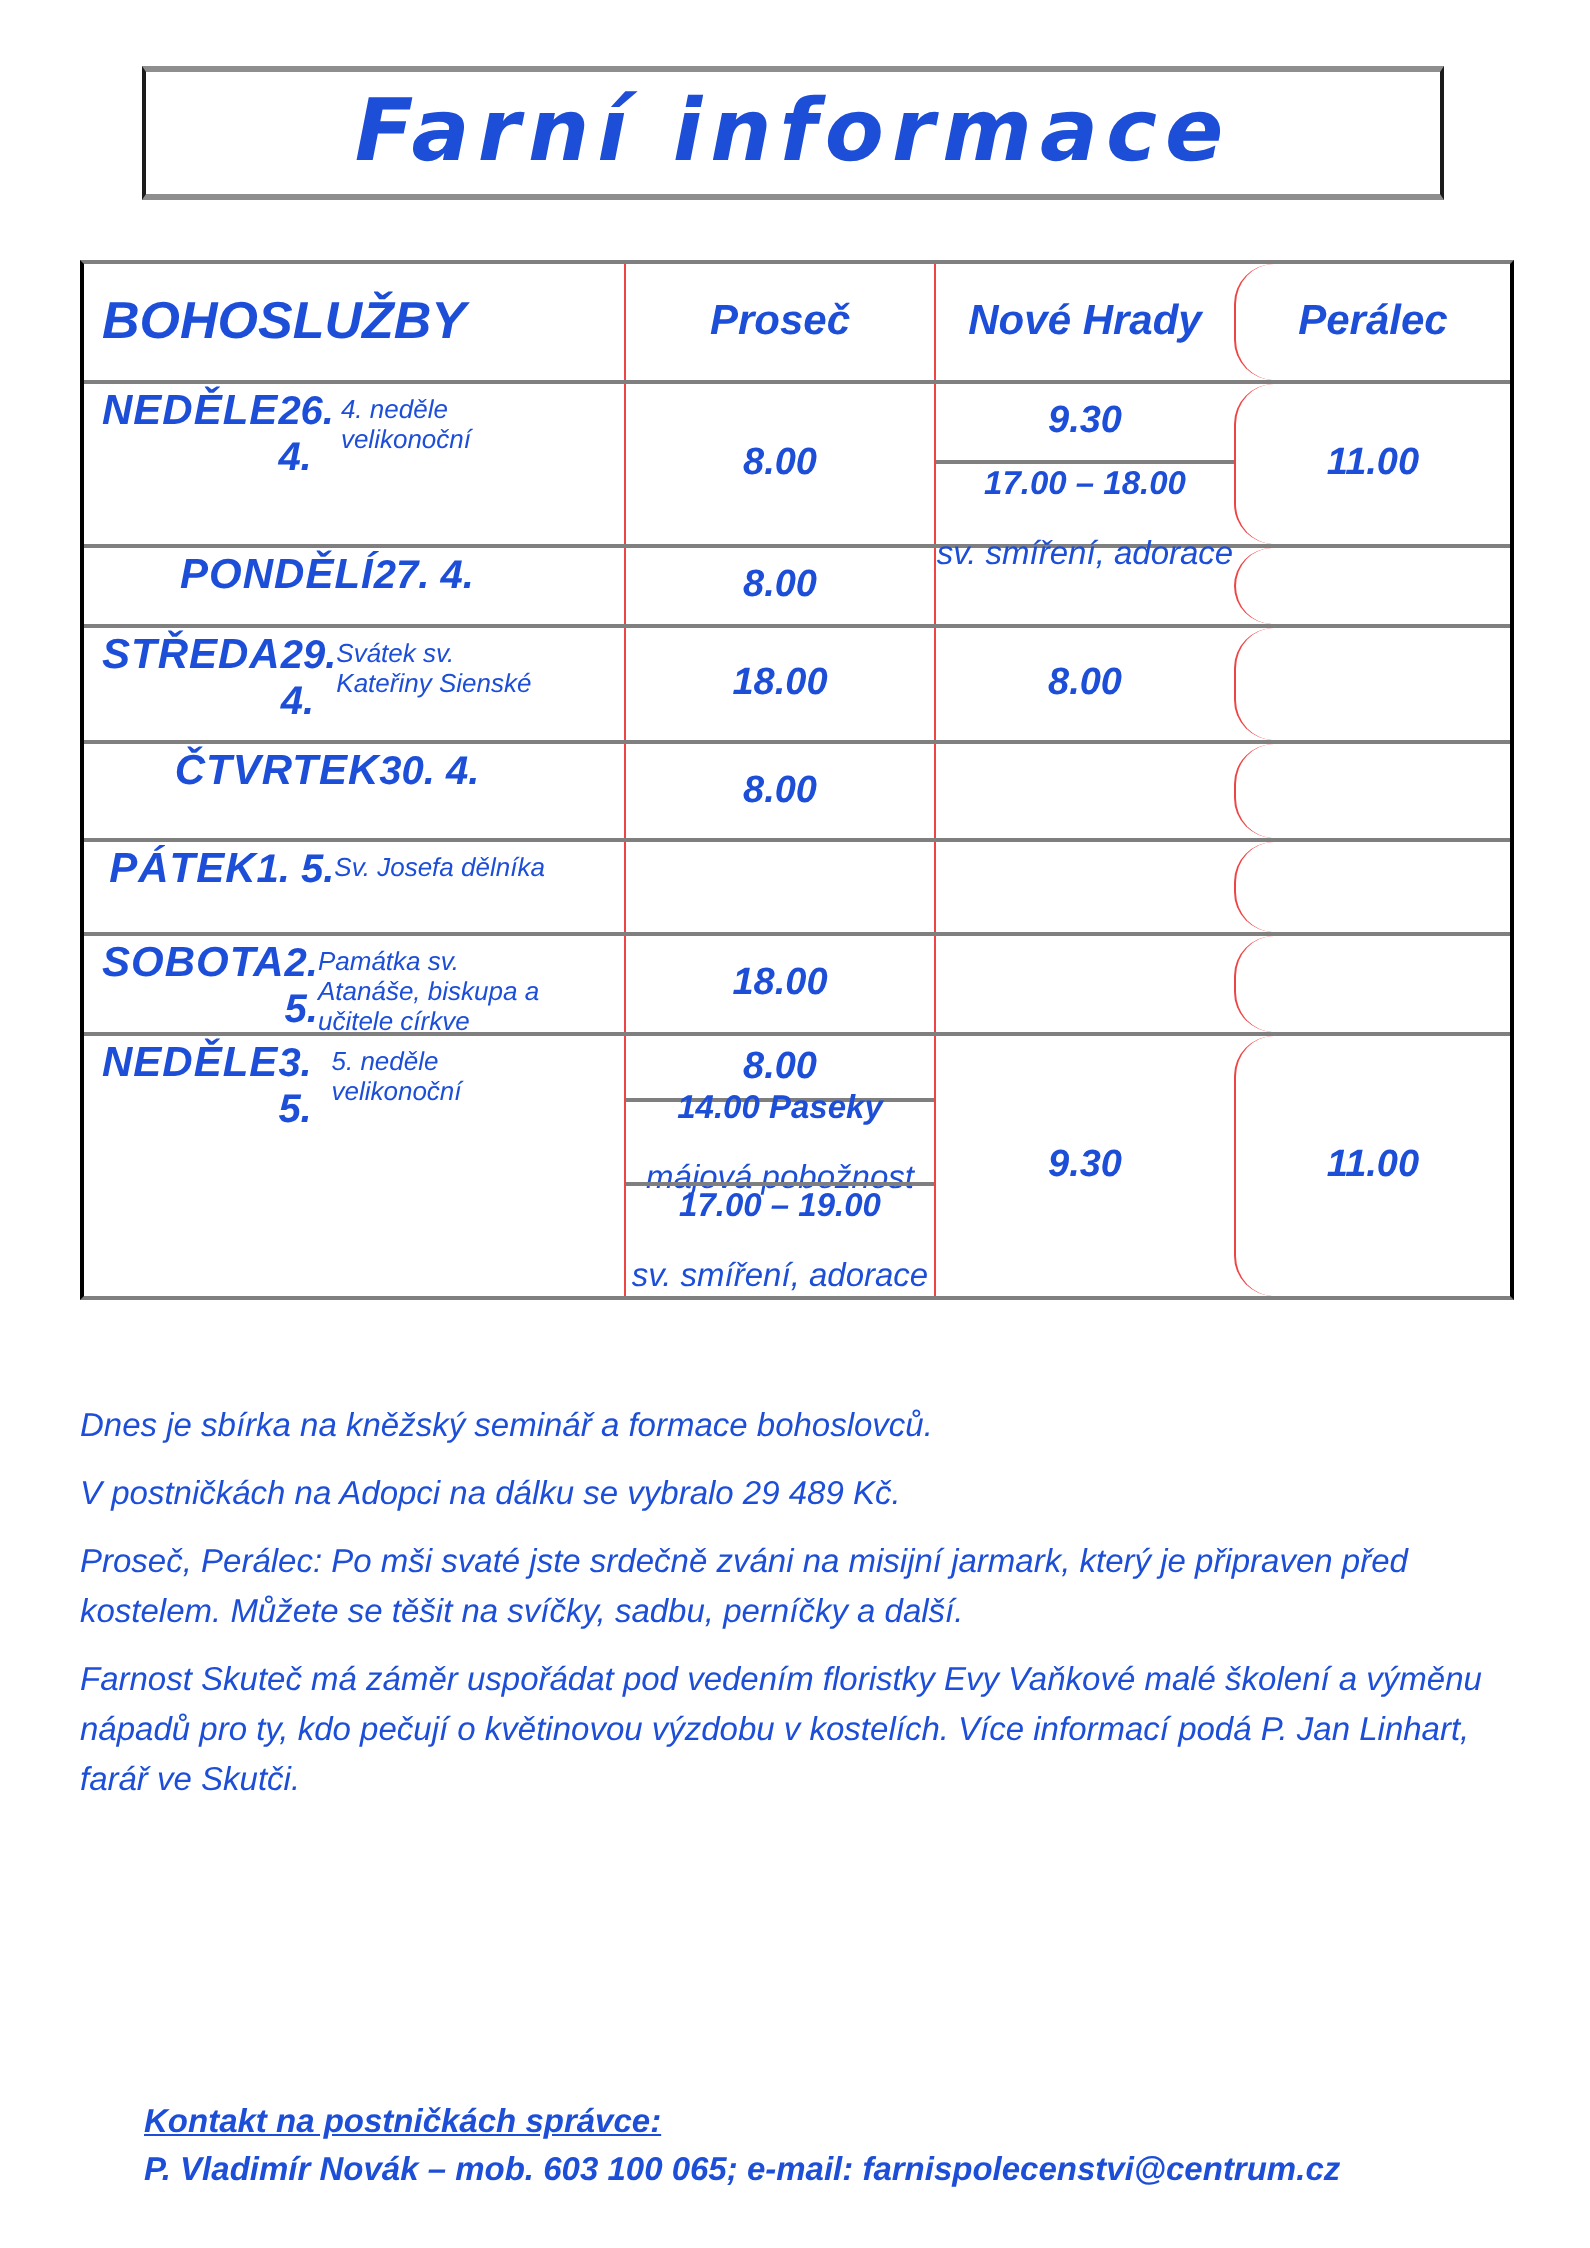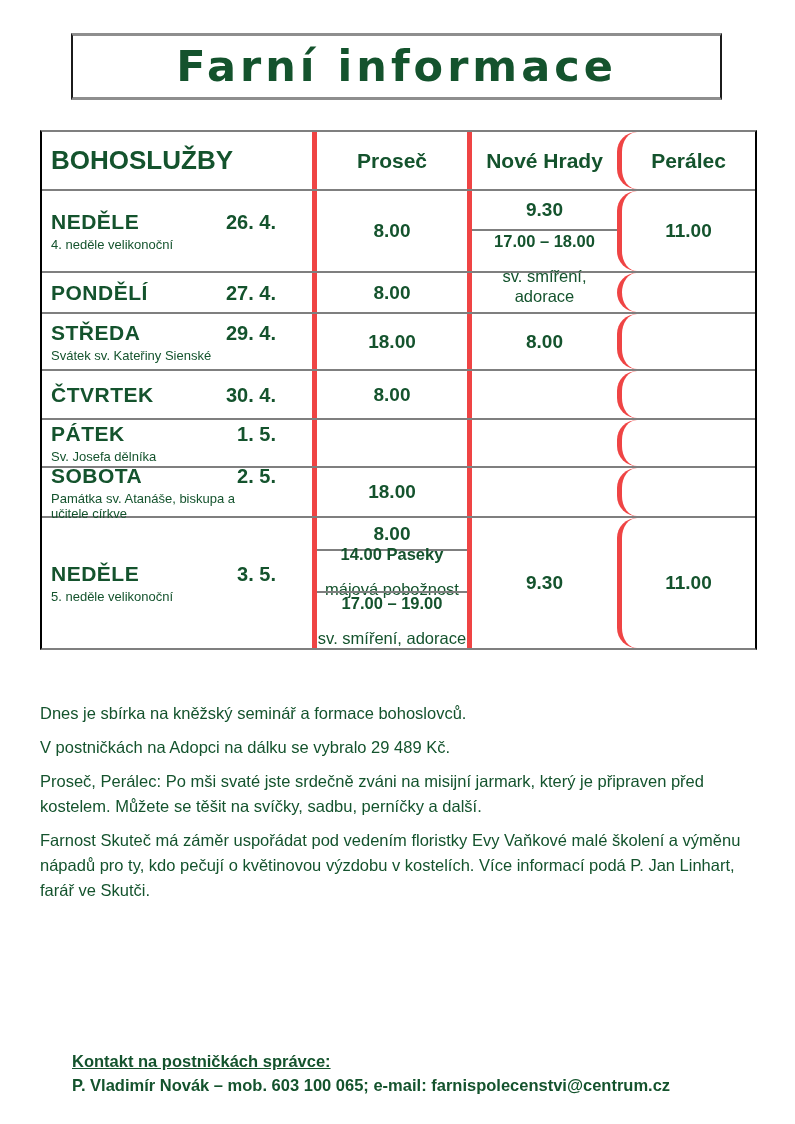--- a/index.html
+++ b/index.html
@@ -1,19 +1,19 @@
 <!DOCTYPE html>
 <html><head>
 <meta charset="utf-8">
 <style>
   * { box-sizing: border-box; }
   html,body { margin:0; padding:0; background:#fff; }
   .page {
     position:relative; width:795px; height:1124px; background:#ffffff;
-    font-family:"Liberation Sans", sans-serif; color:#14532d; overflow:hidden;
+    font-family:"Liberation Sans", sans-serif; color:#1d4ed8; overflow:hidden;font-style:italic;
   }
 
   
   .title-box {
     position:absolute; top:33px; left:71px; width:651px; height:67px;
     border-top:3px solid #8e8e8e; border-bottom:3px solid #8e8e8e;
     border-left:2px solid #1b1b1b; border-right:2px solid #1b1b1b;
     display:flex; align-items:center; justify-content:center;
     background:#fff;
   }
@@ -25,40 +25,40 @@
   
   .tbl {
     position:absolute; top:130px; left:40px; width:717px; height:520px;
     border-left:2px solid #000; border-right:2px solid #000;
     border-top:2px solid #7f7f7f; border-bottom:2px solid #7f7f7f;
     display:flex; flex-direction:column; background:#fff;
   }
   .row { display:flex; width:100%; }
   .row + .row { border-top:2px solid #7f7f7f; }
   .cell { position:relative; }
-  .row > .cell + .cell { border-left:5px solid #ef4444; }
+  .row > .cell + .cell { border-left:1px solid #ef4444; }
   .c1 { width:270px; flex:0 0 270px; }
   .c2 { width:155px; flex:0 0 155px; }
   .c3 { width:150px; flex:0 0 150px; }
   .c4 { flex:1 1 auto;border-radius:20px; }
 
   .r-head { height:63px; }
   .r0 { height:82px; }
   .r1 { height:44px; }
   .r2 { height:63px; }
   .r3 { height:53px; }
   .r4 { height:51px; }
   .r5 { height:50px; }
   .r6 { flex:1 1 auto; }
 
   .hcell { display:flex; align-items:center; justify-content:center;
            font-weight:bold; font-size:21px; }
   .hcell.first { justify-content:flex-start; padding-left:9px; font-size:26px; }
 
-  .day-cell { display:flex; flex-direction:column; justify-content:center;
+  .day-cell { display:flex; flex-direction:row; justify-content:center;
               padding:2px 36px 2px 9px; }
   .day-line { display:flex; justify-content:space-between; align-items:baseline; }
   .day-name { font-size:21px; font-weight:bold; letter-spacing:0.5px; }
   .day-date { font-size:20px; font-weight:bold; }
   .day-sub  { font-size:13px; margin-top:3px; }
 
   .time-cell { display:flex; align-items:center; justify-content:center;
                font-size:19px; font-weight:bold; }
 
   .split-cell { display:flex; flex-direction:column; }

